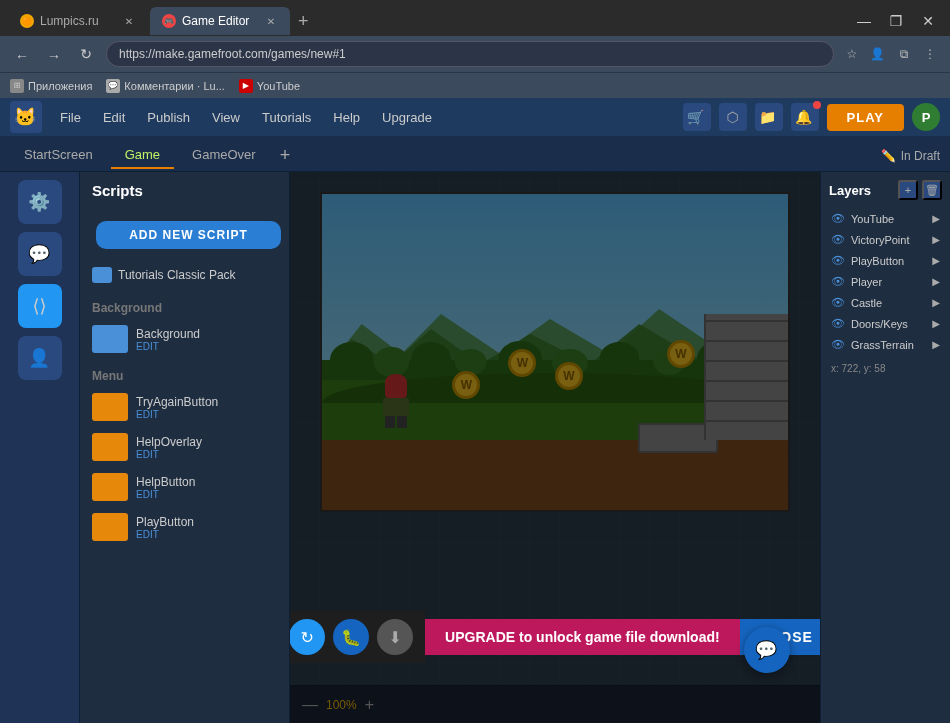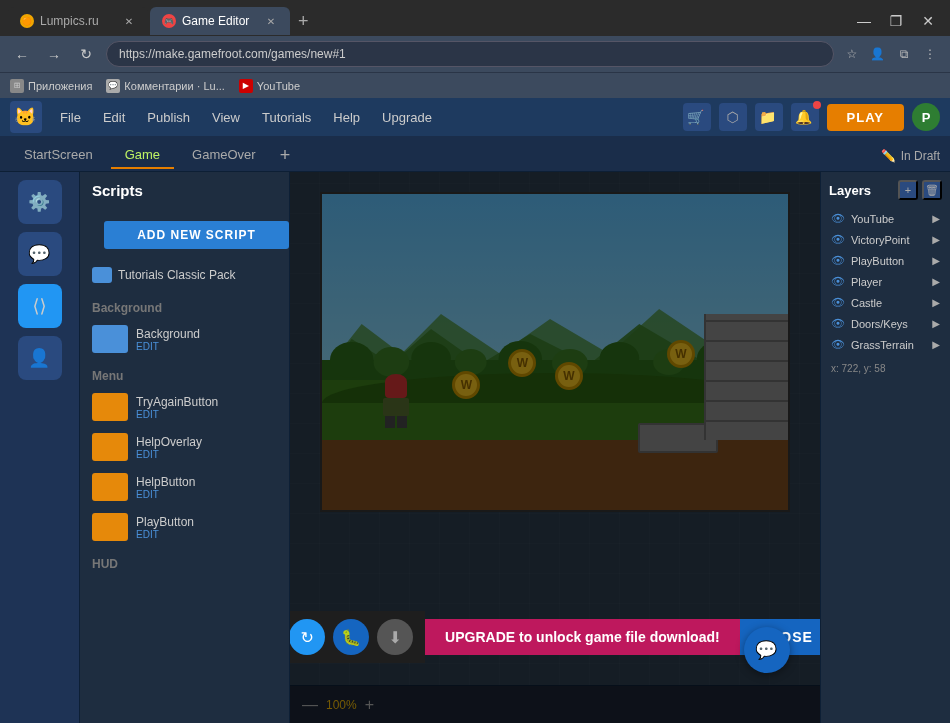--- a/index.html
+++ b/index.html
@@ -53,21 +53,21 @@
 
     
     .left-sidebar { width: 80px; background: #1e3355; display: flex; flex-direction: column; align-items: center; padding: 8px 0; gap: 8px; border-right: 1px solid #0d1f35; }
     .sidebar-icon { width: 44px; height: 44px; background: #2a4a7f; border-radius: 8px; display: flex; align-items: center; justify-content: center; cursor: pointer; font-size: 18px; color: #ccc; }
 
     
     .scripts-panel { width: 210px; background: #1e2d40; border-right: 1px solid #0d1f35; overflow-y: auto; }
     .scripts-header { padding: 10px 12px 6px; }
     .scripts-title { font-size: 15px; font-weight: bold; color: #fff; margin-bottom: 6px; }
     .scripts-desc { font-size: 11px; color: #888; line-height: 1.4; }
-    .add-script-btn { margin: 10px 24px; display: block; background: #2a7fd4; color: white; border: none; padding: 7px 0; text-align: center; font-size: 12px; font-weight: bold; letter-spacing: 1px; border-radius: 3px; cursor: pointer; width: calc(100% - 24px); }
+    .add-script-btn { margin: 10px 16px; display: block; background: #2a7fd4; color: white; border: none; padding: 7px 0; text-align: center; font-size: 12px; font-weight: bold; letter-spacing: 1px; border-radius: 10px; cursor: pointer; width: calc(100% - 24px); }
     .folder-item { display: flex; align-items: center; gap: 6px; padding: 8px 12px; cursor: pointer; }
     .folder-icon { width: 20px; height: 16px; background: #4a90d9; border-radius: 3px; display: flex; align-items: center; justify-content: center; }
     .folder-label { font-size: 12px; color: #ccc; }
     .section-label { padding: 10px 12px 4px; font-size: 12px; color: #777; font-weight: bold; }
     .script-item { display: flex; align-items: center; gap: 8px; padding: 6px 12px; cursor: pointer; }
     .script-thumb { width: 36px; height: 28px; background: #4a90d9; border-radius: 3px; }
     .script-thumb.orange { background: #e6890a; }
     .script-name { font-size: 12px; color: #ccc; }
     .script-edit { font-size: 10px; color: #4a90d9; }
 
@@ -248,21 +248,20 @@
           <div class="script-edit">EDIT</div>
         </div>
       </div>
       <div class="script-item">
         <div class="script-thumb orange"></div>
         <div>
           <div class="script-name">PlayButton</div>
           <div class="script-edit">EDIT</div>
         </div>
       </div>
-      <div class="section-label">HUD</div>
     </div>
 
     <div class="canvas-area">
       <div class="canvas-bg"></div>
 
       <div class="game-canvas" style="top:20px;">
 
         <div class="sky"></div>
 
         <svg style="position:absolute;bottom:43%;left:0;width:100%;height:70px;" viewBox="0 0 470 70" preserveAspectRatio="none">

